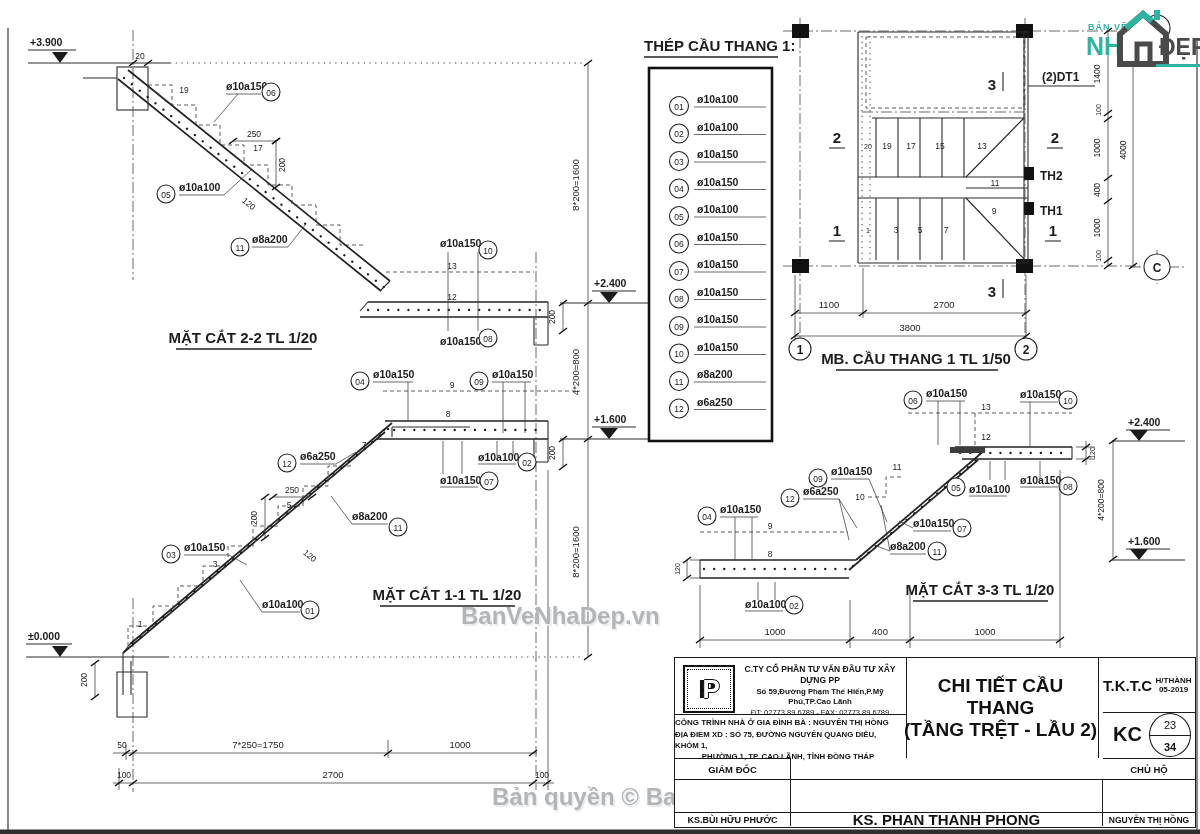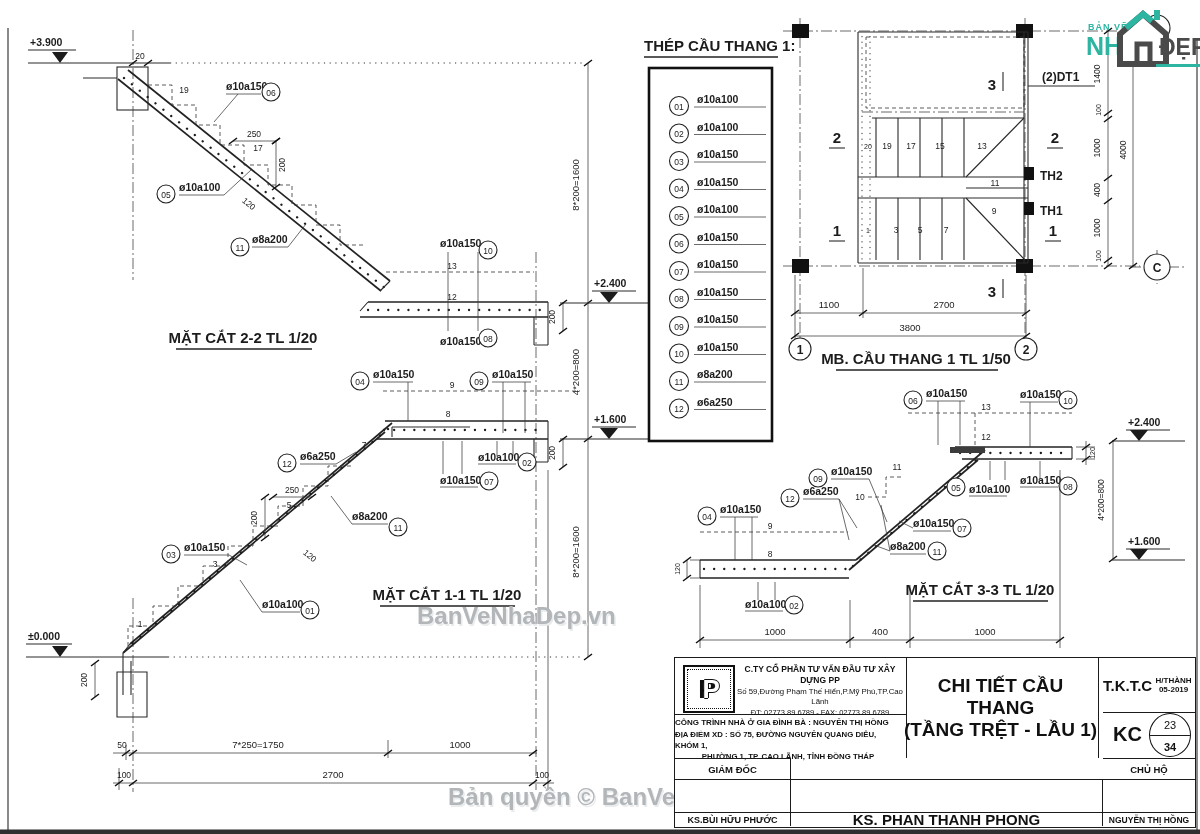--- a/index.html
+++ b/index.html
@@ -33,21 +33,21 @@
   #tblock .abs{position:absolute;box-sizing:border-box}
   .bb{border-bottom:1.2px solid #1b1b1b}
   .br{border-right:1.2px solid #1b1b1b}
   .cen{display:flex;align-items:center;justify-content:center;text-align:center}
   #logoBox{position:absolute;left:8px;top:7px;width:48px;height:44px;border:2.5px solid #111;}
   #logoBox .inner{position:absolute;inset:2px;border:1.5px dotted #111;display:flex;align-items:center;justify-content:center}
   #logoBox .p1{font-weight:bold;font-size:26px;color:#111;line-height:1}
   #logoBox .p2{font-weight:bold;font-size:26px;color:#fff;line-height:1;margin-left:-13px;
                text-shadow:-1px 0 #111,1px 0 #111,0 -1px #111,0 1px #111}
   
-  .wm{position:absolute;color:#b2b6b9;font-weight:bold;text-shadow:1.5px 1.5px 0 #e9ebec;white-space:nowrap;}
+  .wm{position:absolute;color:#b2b6b9;font-weight:bold;text-shadow:1.5px 1.5px 0 #e9ebec;white-space:nowrap;margin-left:44px;}
   
   #brand{position:absolute;left:1086px;top:4px;width:114px;height:68px;}
   #brand .small{position:absolute;left:2px;top:18px;font-size:9px;font-weight:bold;color:#2eb5a2;letter-spacing:1px}
   #brand .big{position:absolute;left:0px;top:28px;font-size:25px;font-weight:bold;color:#2eb5a2}
   #brand .dep{position:absolute;left:73px;top:30px;font-size:23px;font-weight:bold;color:#4a4a4a}
   #brand .uline{position:absolute;left:70px;top:60px;width:46px;height:3px;background:#2eb5a2}
   #brand svg{position:absolute;left:26px;top:2px}
   #bstrip{position:absolute;left:0;top:830px;width:1200px;height:4px;background:#2f2f2f}
 </style>
 </head>
@@ -556,34 +556,34 @@
     <div class="abs br" style="left:0;top:0;width:232px;height:100px">
       <div class="abs bb" style="left:0;top:0;width:232px;height:57px">
         <div id="logoBox">
           <div class="inner">
               <span class="p1">P</span>
               <span class="p2">P</span>
             </div>
         </div>
         <div class="abs" style="left:60px;top:6px;width:170px;height:50px;text-align:center">
           <div style="font-size:8.5px;font-weight:bold;line-height:1.35">C.TY CỔ PHẦN TƯ VẤN ĐẦU TƯ XÂY DỰNG PP</div>
-          <div style="font-size:7.8px;font-weight:normal;line-height:1.35">Số 59,Đường Phạm Thế Hiển,P.Mỹ Phú,TP.Cao Lãnh</div>
+          <div style="font-size:7.8px;font-weight:bold;line-height:1.35">Số 59,Đường Phạm Thế Hiển,P.Mỹ Phú,TP.Cao Lãnh</div>
           <div style="font-size:7.5px;line-height:1.4">ĐT: 02773.89 6789 - FAX: 02773.89 6789</div>
         </div>
       </div>
       <div class="abs" style="left:0;top:59px;width:226px;height:41px;text-align:left">
         <div style="font-size:8px;font-weight:bold;line-height:1.45">CÔNG TRÌNH NHÀ Ở GIA ĐÌNH BÀ : NGUYỄN THỊ HỒNG</div>
         <div style="font-size:7.8px;font-weight:bold;line-height:1.45">ĐỊA ĐIỂM XD : SỐ 75, ĐƯỜNG NGUYỄN QUANG DIÊU, KHÓM 1,</div>
         <div style="font-size:7.8px;font-weight:bold;line-height:1.45;text-align:center">PHƯỜNG 1, TP. CAO LÃNH, TỈNH ĐỒNG THÁP</div>
       </div>
     </div>
 
     <div class="abs br cen" style="left:228px;top:0;width:196px;height:100px;flex-direction:column">
       <div style="font-size:19px;font-weight:bold">CHI TIẾT CẦU THANG</div>
-      <div style="font-size:19px;font-weight:bold">(TẦNG TRỆT - LẦU 1)</div>
+      <div style="font-size:19px;font-weight:bold">(TẦNG TRỆT - LẦU 2)</div>
     </div>
 
     <div class="abs" style="left:428px;top:0;width:92px;height:100px">
       <div class="abs bb cen" style="left:0;top:0;width:92px;height:55px;flex-direction:row">
         <div style="font-size:15px;font-weight:bold">T.K.T.C</div>
         <div style="font-size:8px;font-weight:bold">H/THÀNH 05-2019</div>
       </div>
       <div class="abs" style="left:0;top:55px;width:92px;height:45px">
         <div class="abs" style="left:10px;top:10px;font-size:20px;font-weight:bold">KC</div>
         <div class="abs" style="left:46px;top:0px;width:42px;height:44px;border:1.5px solid #111;border-radius:50%;overflow:hidden">

